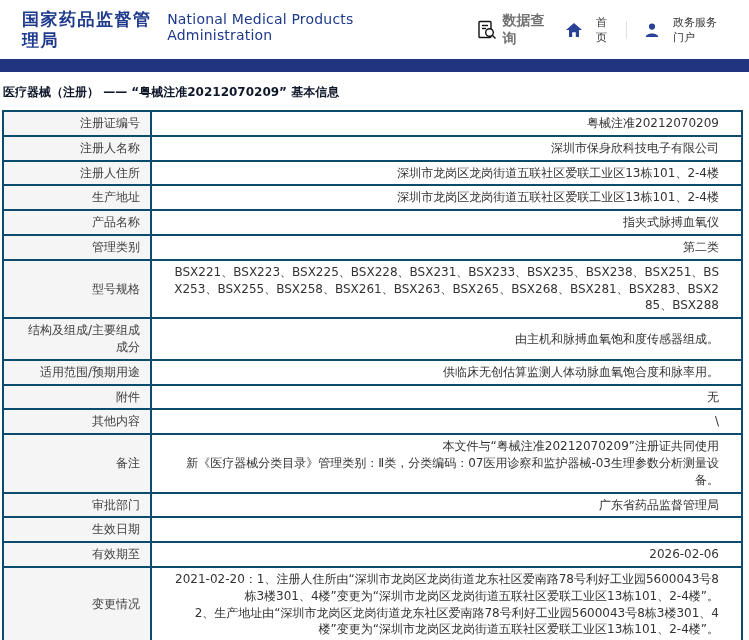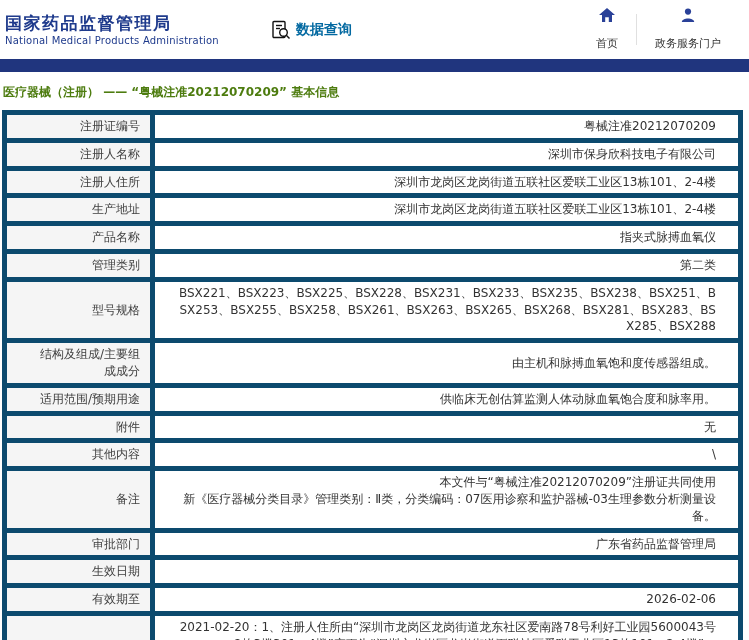--- a/index.html
+++ b/index.html
@@ -11,92 +11,92 @@
     position: relative;
   }
   
   .site-header {
     height: 59px;
     background: #ffffff;
     display: flex;
     align-items: center;
   }
   .logo {
-    margin-left: 5px;
-    display: flex;
-    flex-direction: column;
+    margin-left: 22px;
+    display: flex;
+    flex-direction: row;
     cursor: pointer;
   }
   .logo-cn {
     font-size: 17px;
     font-weight: bold;
     color: #1e3a8c;
     letter-spacing: 1.5px;
     line-height: 1.2;
   }
   .logo-en {
-    font-size: 10px;
+    font-size: 14px;
     color: #1e3a8c;
     margin-top: 2px;
     letter-spacing: 0.2px;
   }
   .nav-query {
     display: flex;
     align-items: center;
     gap: 5px;
     margin-left: 52px;
     font-size: 14px;
     font-weight: bold;
-    color: #0369a1;
+    color: #737373;
     cursor: pointer;
   }
   .header-right {
     margin-left: auto;
     display: flex;
     align-items: stretch;
     margin-right: 10px;
   }
   .nav-item {
     display: flex;
-    flex-direction: column;
+    flex-direction: row;
     align-items: center;
     justify-content: center;
     gap: 14px;
     font-size: 11px;
     color: #333333;
     cursor: pointer;
     padding: 0 18px;
   }
   .nav-divider {
     width: 1px;
     background: #e0e0e0;
     margin: 6px 0;
   }
   
   .navy-bar {
     height: 13px;
     background: #20357e;
   }
   
   .breadcrumb {
-    color: #4d7c0f;
+    color: #0f172a;
     font-size: 12px;
     font-weight: bold;
     padding: 12px 4px 9px 3px;
   }
   
   table.info-table {
     border-collapse: collapse;
     width: 741px;
     margin-left: 2px;
     font-size: 12px;
     table-layout: fixed;
   }
   .info-table td {
-    border: 5px solid #0c4a6e;
+    border: 2px solid #0c4a6e;
     padding: 3px 22px;
     line-height: 1.4;
     vertical-align: middle;
   }
   .info-table td.label {
     background: #f5f5f5;
     width: 148px;
     text-align: right;
     color: #404040;
     padding-right: 10px;

